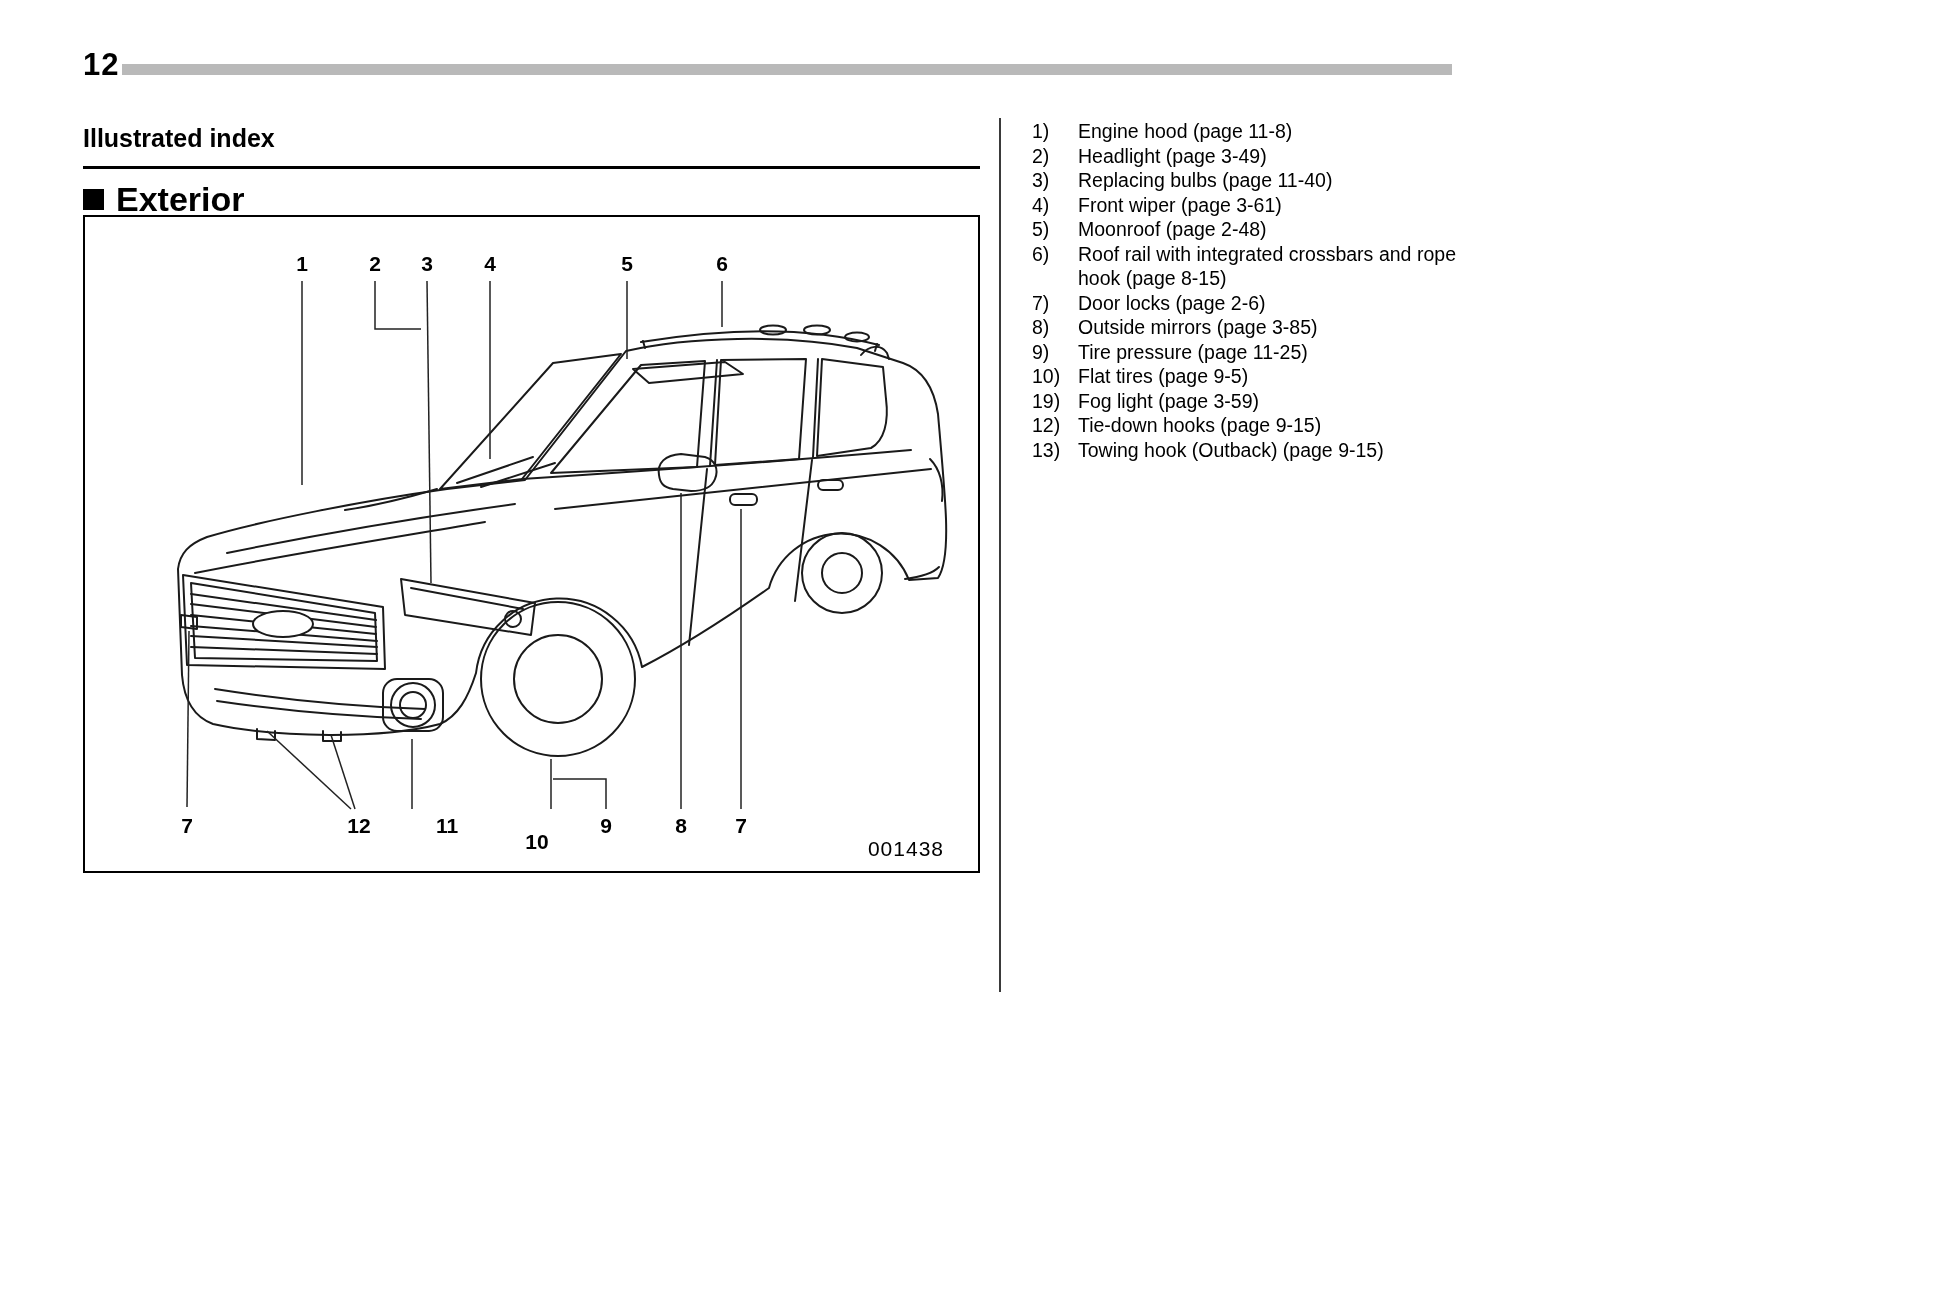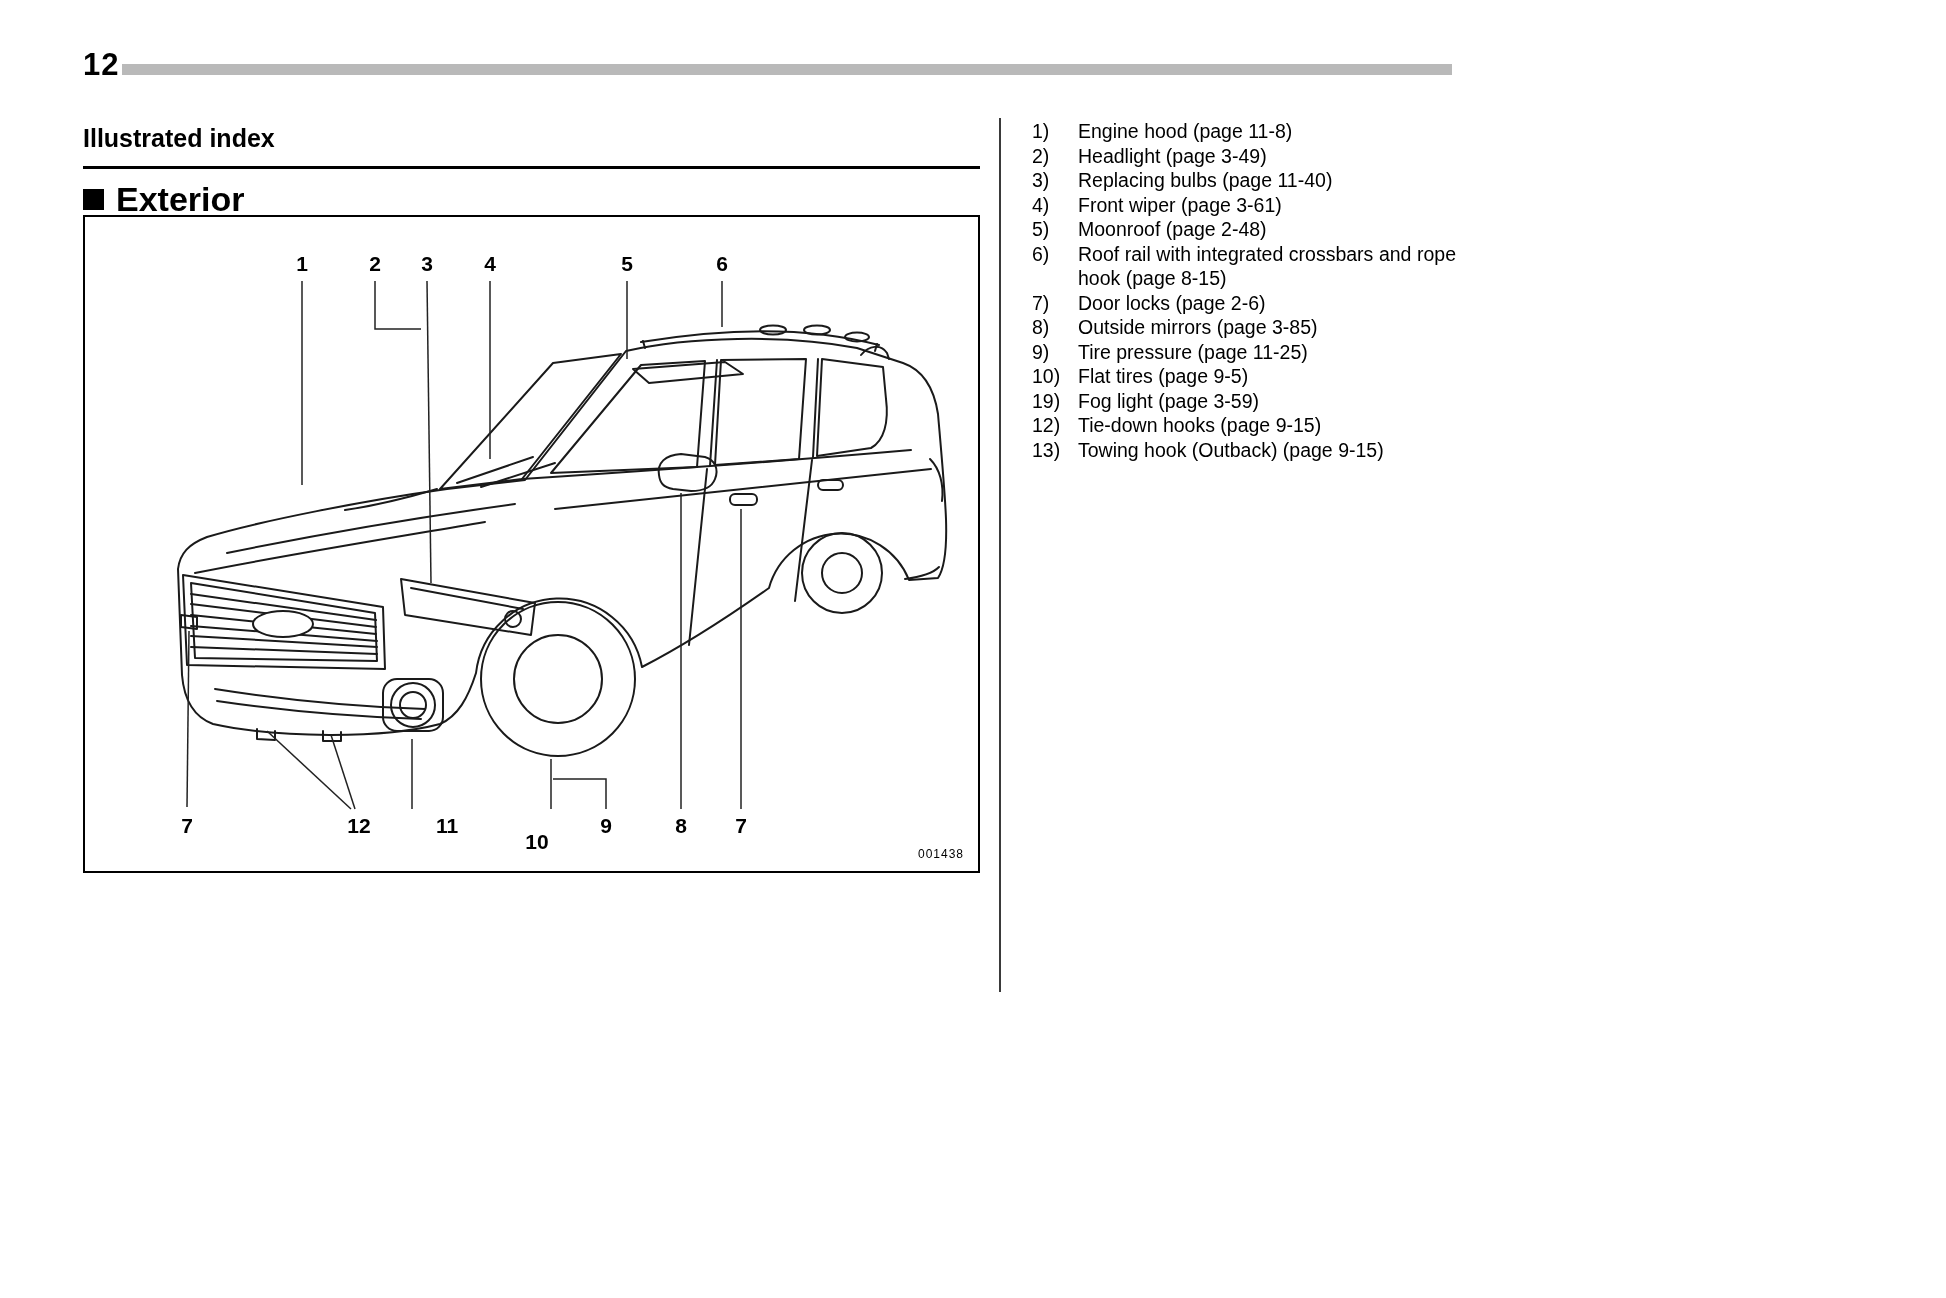--- a/index.html
+++ b/index.html
@@ -67,22 +67,22 @@
   .callout {
     position: absolute;
     width: 34px;
     text-align: center;
     font-size: 21px;
     font-weight: bold;
     line-height: 26px;
   }
   .figure-code {
     position: absolute;
-    right: 14px; bottom: 10px;
-    font-size: 12px;
+    right: 34px; bottom: 10px;
+    font-size: 21px;
     letter-spacing: 1px;
   }
   .content-divider {
     position: absolute;
     left: 999px; top: 118px;
     width: 2px; height: 874px;
     background: #3a3a3a;
   }
   .index-list {
     position: absolute;

